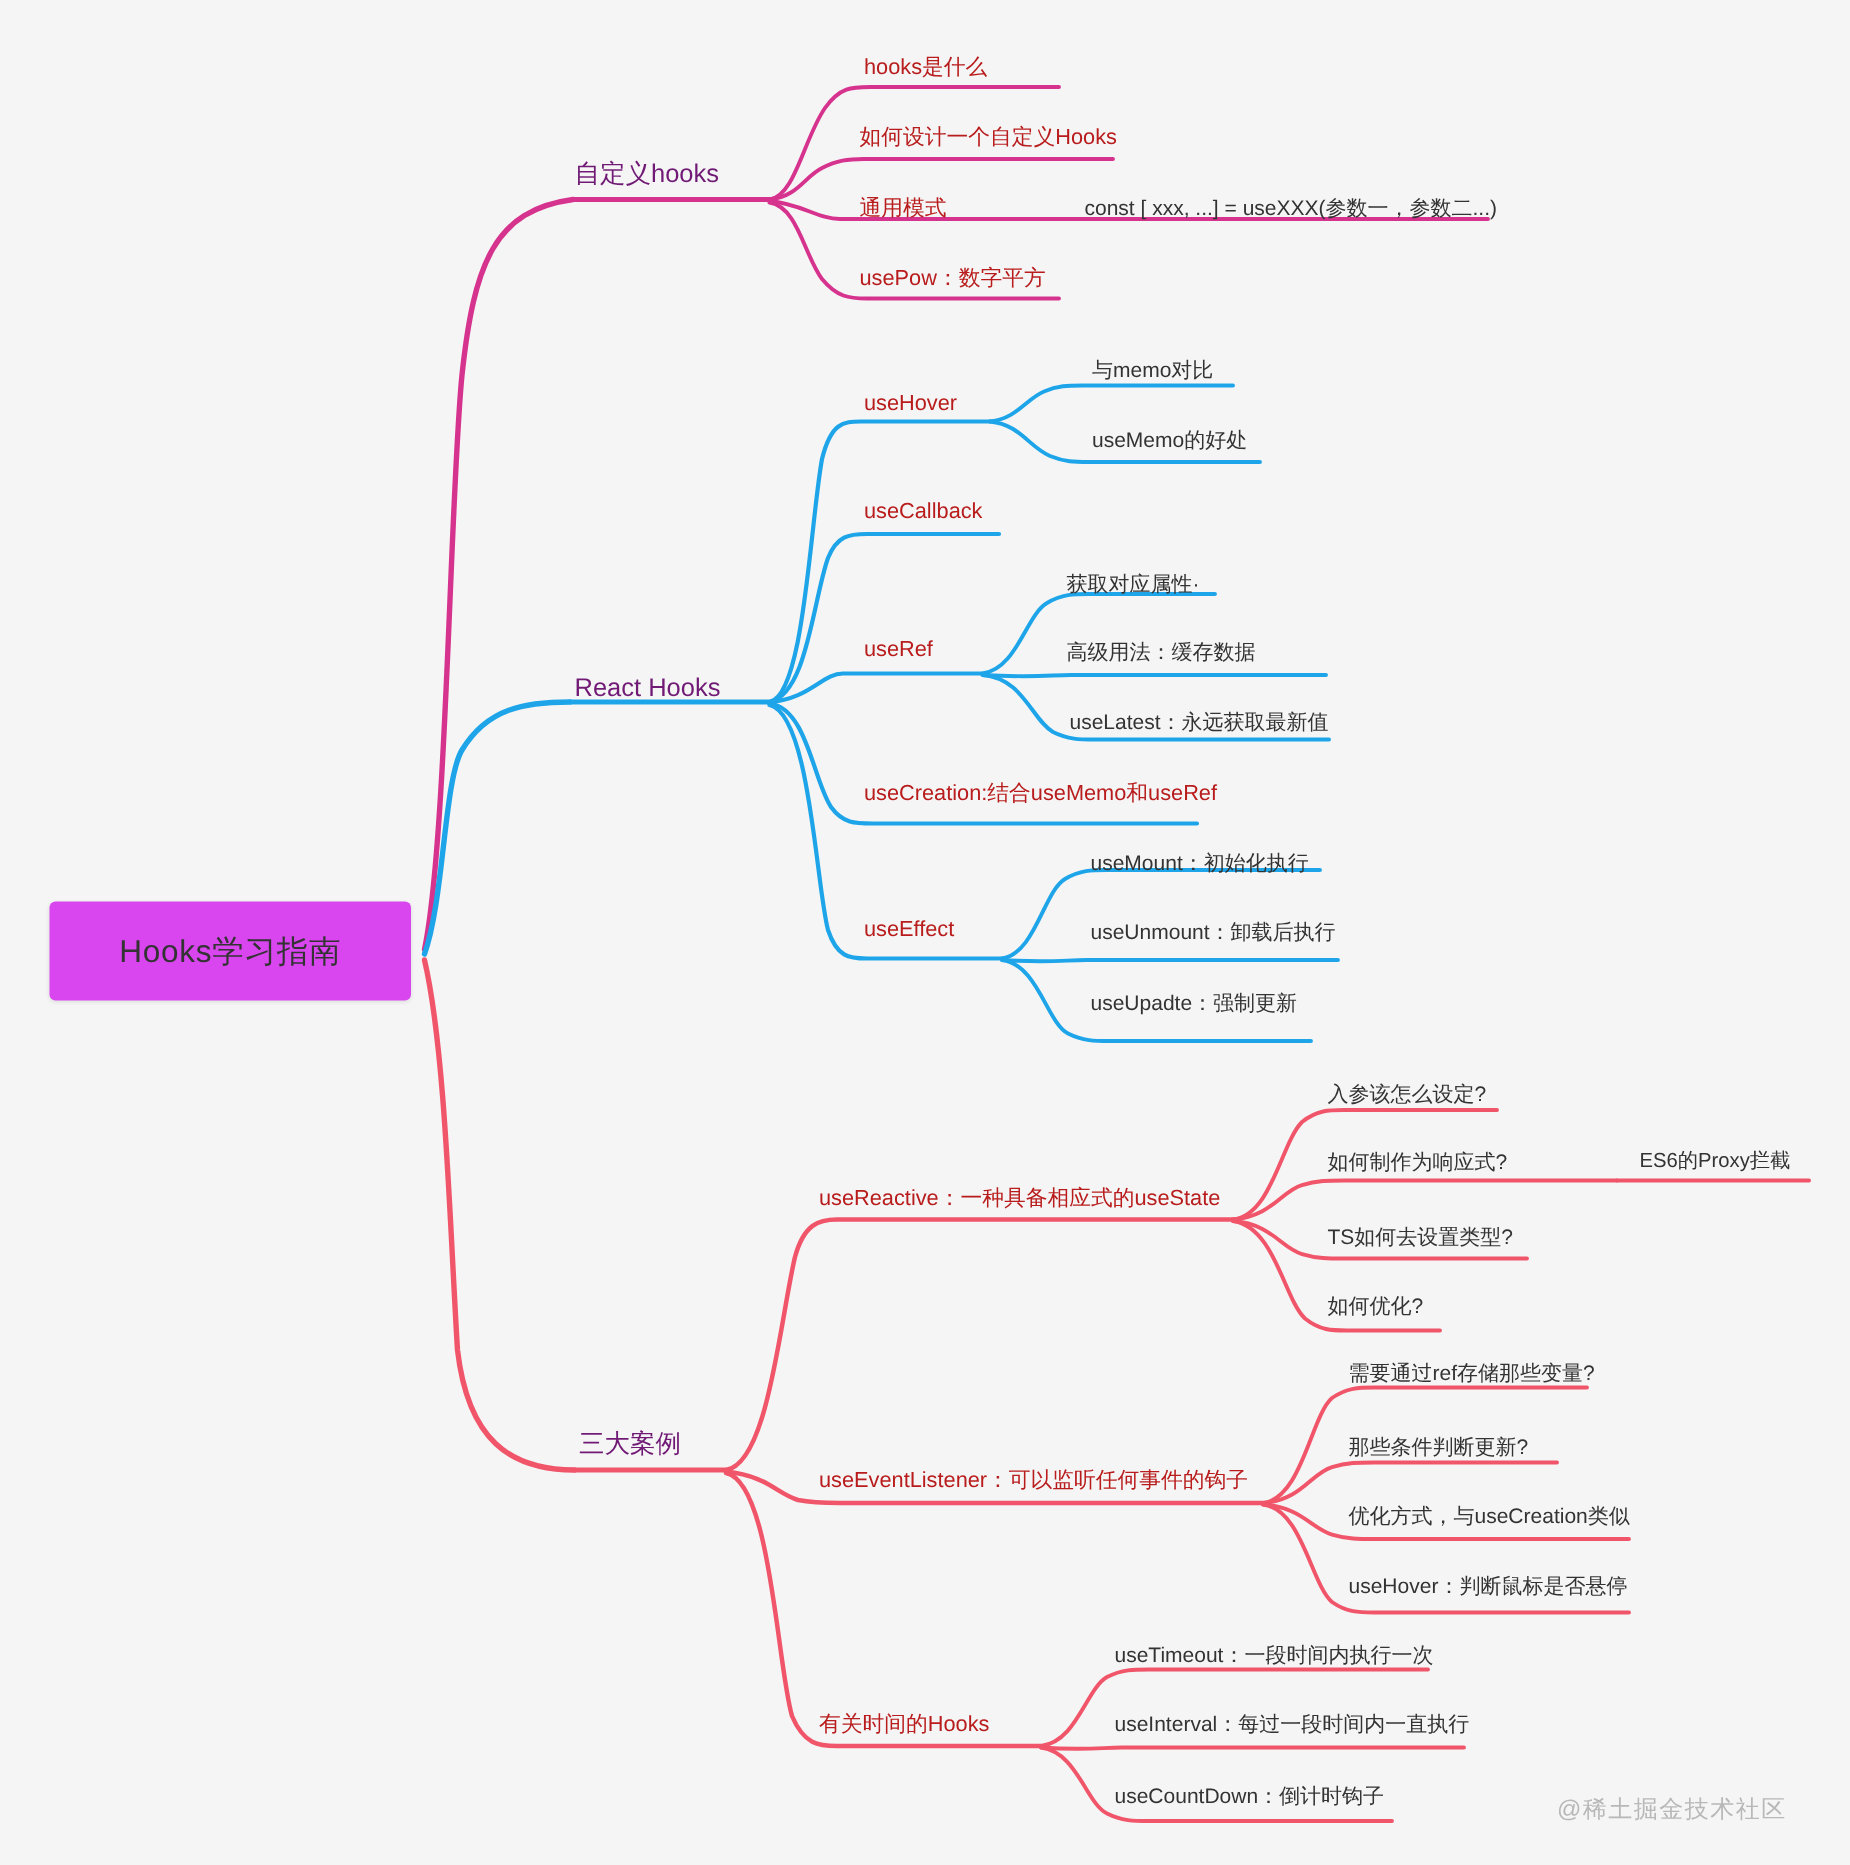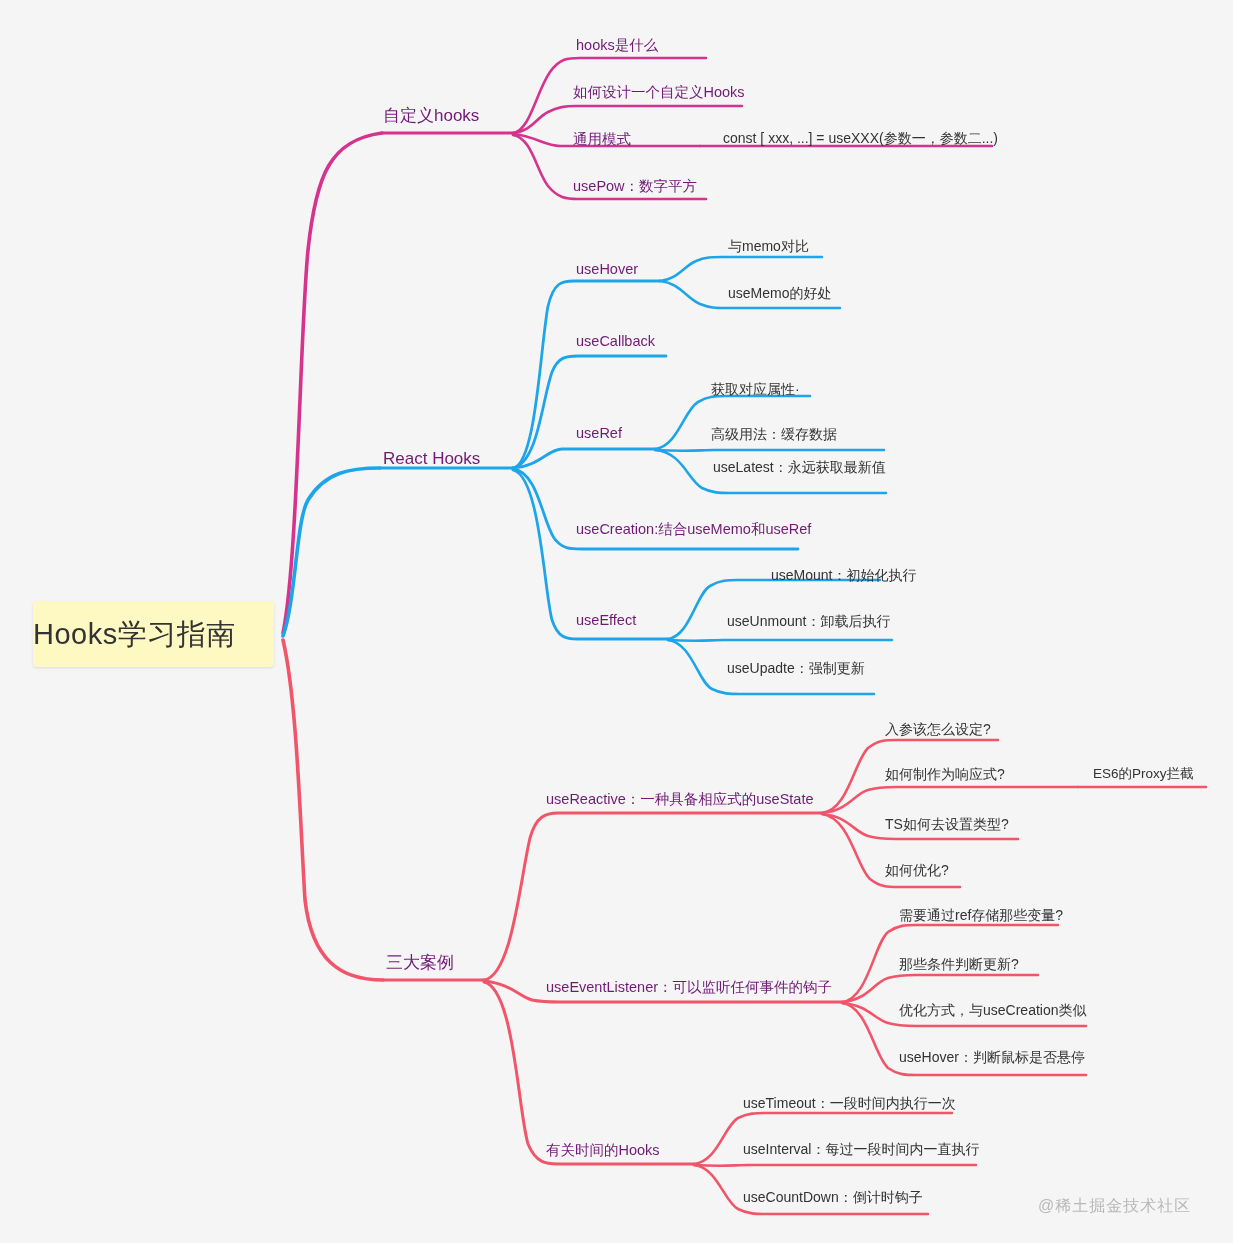--- a/index.html
+++ b/index.html
@@ -25,37 +25,37 @@
     height: 1243px;
     pointer-events: none;
   }
   .node {
     position: absolute;
     white-space: nowrap;
     color: #2b2b2b;
     line-height: 1;
   }
   .root-node {
-    background: #fef9c3;
+    background: #d946ef;
     border-radius: 4px;
     box-shadow: 0 1px 3px rgba(0,0,0,0.10);
     display: flex;
     align-items: center;
-    justify-content: flex-start;
-    font-size: 29px;
+    justify-content: center;
+    font-size: 21px;
     color: #333333;
     letter-spacing: 0.5px;
   }
   .lvl1 {
     font-size: 17px;
     color: #701a75;
   }
   .lvl2 {
     font-size: 14.5px;
-    color: #701a75;
+    color: #b91c1c;
   }
   .lvl3 {
     font-size: 14px;
     color: #333333;
   }
   .lvl4 {
     font-size: 13.5px;
     color: #333333;
   }
   .watermark {
@@ -217,33 +217,33 @@
   </div>
 
   <div class="node lvl3" style="left:711px; top:382px;">
     <span>获取对应属性·</span>
   </div>
 
   <div class="node lvl3" style="left:711px; top:427px;">
     <span>高级用法：缓存数据</span>
   </div>
 
-  <div class="node lvl3" style="left:713px; top:460px;">
+  <div class="node lvl3" style="left:713px; top:474px;">
     <span>useLatest：永远获取最新值</span>
   </div>
 
   <div class="node lvl2" style="left:576px; top:522px;">
     <span>useCreation:结合useMemo和useRef</span>
   </div>
 
   <div class="node lvl2" style="left:576px; top:613px;">
     <span>useEffect</span>
   </div>
 
-  <div class="node lvl3" style="left:727px; top:568px;margin-left:44px;">
+  <div class="node lvl3" style="left:727px; top:568px;">
     <span>useMount：初始化执行</span>
   </div>
 
   <div class="node lvl3" style="left:727px; top:614px;">
     <span>useUnmount：卸载后执行</span>
   </div>
 
   <div class="node lvl3" style="left:727px; top:661px;">
     <span>useUpadte：强制更新</span>
   </div>

